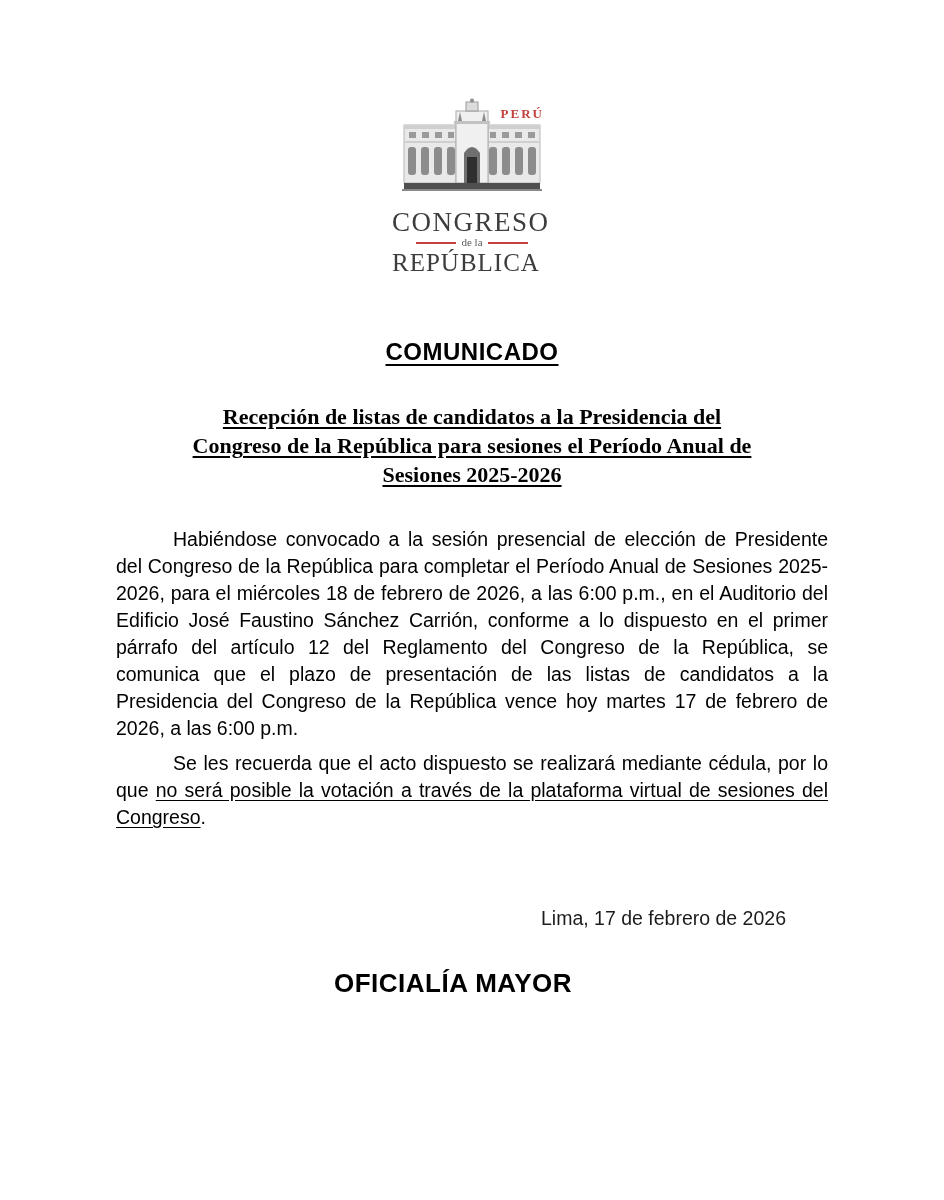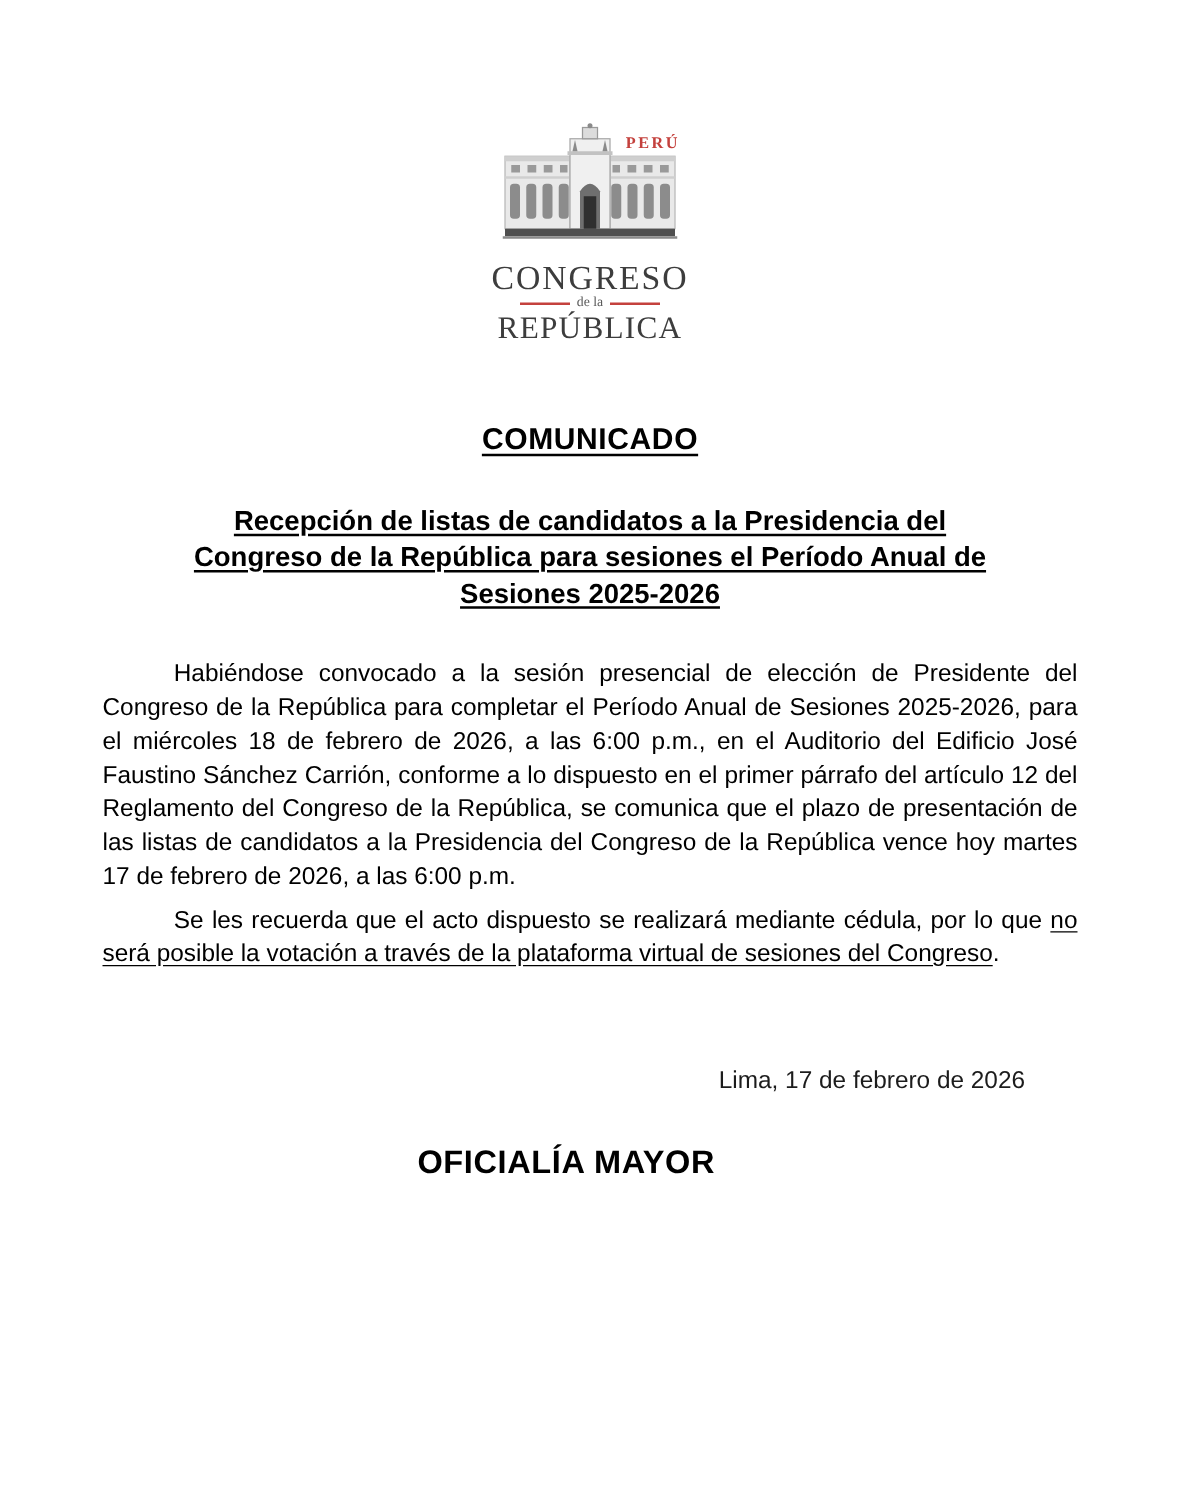--- a/index.html
+++ b/index.html
@@ -10,27 +10,26 @@
   .page {
     width: 944px;
     height: 1200px;
     background: #ffffff;
     position: relative;
     overflow: hidden;
     font-family: "Liberation Sans", sans-serif;
     color: #1c1c1c;
   }
 
-  .content { padding: 0 82px; }
+  .content { padding: 0 116px; }
 
   
   .logo {
     width: 160px;
     margin: 97px auto 0;
-    text-align: center;
     font-family: "Liberation Serif", serif;
   }
   .logo-building-wrap {
     position: relative;
     width: 140px;
     height: 95px;
     margin: 0 auto;
   }
   .logo-peru {
     position: absolute;
@@ -87,20 +86,21 @@
     margin-top: 62px;
     letter-spacing: 0.5px;
   }
   .doc-subtitle {
     text-align: center;
     font-weight: bold;
     font-size: 22px;
     color: #000000;
     margin-top: 36px;
     line-height: 29px;
+    font-family: Liberation Serif, serif;
   }
   .doc-subtitle .subtitle-line {
     text-decoration: underline;
     text-underline-offset: 3px;
     text-decoration-thickness: 2px;
   }
 
   
   .para {
     font-size: 19.5px;

